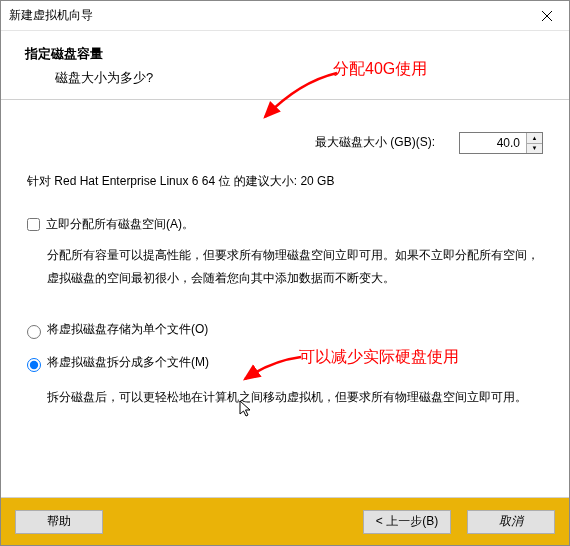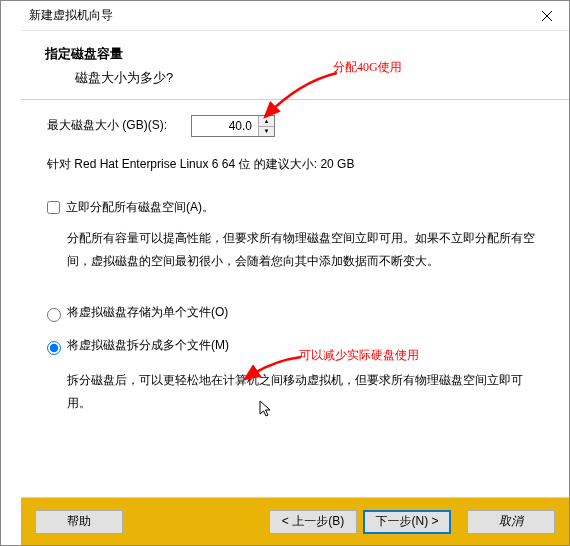--- a/index.html
+++ b/index.html
@@ -11,21 +11,20 @@
     color: #000;
   }
   .window {
     width: 570px;
     height: 546px;
     border: 1px solid #888;
     background: #fff;
     position: relative;
     display: flex;
     flex-direction: column;
-    padding-left: 20px;
   }
   .titlebar {
     height: 30px;
     background: #fff;
     display: flex;
     align-items: center;
     justify-content: space-between;
     padding: 0 0 0 8px;
     border-bottom: 1px solid #e5e5e5;
   }
@@ -51,21 +50,22 @@
   .body {
     flex: 1;
     padding: 14px 26px 10px 26px;
     position: relative;
     line-height: 1.6;
   }
 
   .size-row {
     display: flex;
     align-items: center;
-    margin-top: 1px;
+    margin-top: 18px;
+    justify-content: flex-end;
   }
   .size-label { flex: 0 0 auto; margin-right: 24px; }
   .spin-wrap {
     display: flex;
     align-items: stretch;
     border: 1px solid #7a7a7a;
     height: 22px;
     background: #7dd3fc;
   }
   .spin-input {
@@ -130,22 +130,22 @@
     top: 300px;
     pointer-events: none;
     font-size: 16px;
     color: #000;
   }
 
   
   .anno {
     position: absolute;
     color: #ff0000;
-    font-size: 12px;
-    font-family: Liberation Serif, serif;
+    font-size: 16px;
+    font-family: Liberation Sans, sans-serif;
     pointer-events: none;
   }
   .anno1 { left: 332px; top: 58px; }
   .anno2 { left: 298px; top: 346px; }
   .arrow-svg { position: absolute; pointer-events: none; }
 
   .footer {
     height: 48px;
     border-top: 1px solid #d0d0d0;
     background: #eab308;
@@ -246,17 +246,16 @@
           <path d="M0,0 L7,3 L0,6 Z" fill="#ff0000"></path>
         </marker>
       </defs>
     <path d="M60,6 Q30,10 4,28" stroke="#ff0000" stroke-width="2.5" fill="none" marker-end="url(#ah2)"></path>
   </svg>
 
   <div class="footer">
     <button class="btn help">帮助</button>
     <div class="spacer"></div>
     <button class="btn">&lt; 上一步(B)</button>
-    <button class="btn default">下一步(N) &gt;</button>
     <button class="btn" style="margin-left:16px;font-style:italic;">取消</button>
   </div>
 
 </div>
 
 </body></html>

